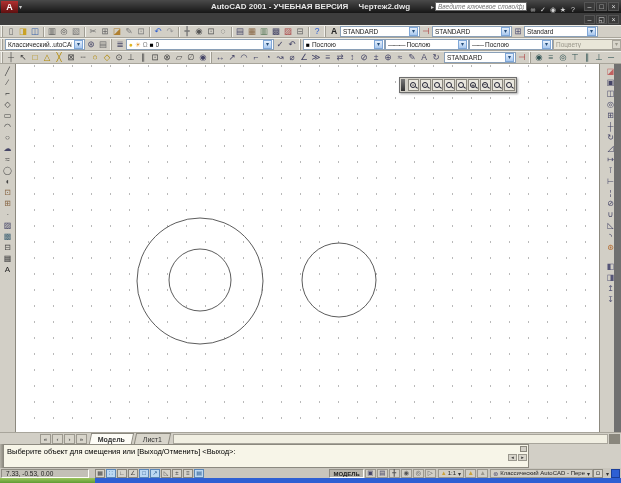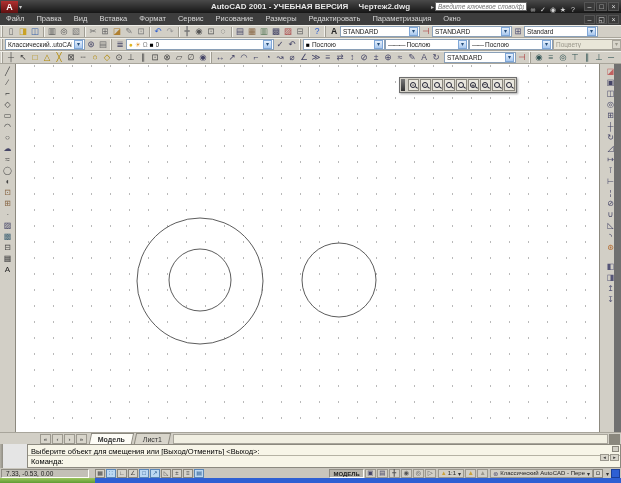--- a/index.html
+++ b/index.html
@@ -77,21 +77,21 @@
   .navbtn{width:11px;height:10px;border:1px solid #9b988e;background:#d8d5cb;font-size:6px;
     display:inline-flex;align-items:center;justify-content:center;color:#333;margin-right:1px;}
   .tab{font-size:7px;height:11px;line-height:11px;padding:0 7px;border:1px solid #8a877d;border-bottom:none;
     background:#d8d5cb;color:#333;transform:skewX(-12deg);margin-right:2px;}
   .tab span{display:inline-block;transform:skewX(12deg);}
   .tab.active{background:#fdfcf6;font-weight:bold;}
   #hscroll{flex:1;height:10px;background:#f1efe2;border:1px solid #a8a59b;margin:0 1px;}
   #hscroll-end{width:11px;height:10px;background:#8a877d;margin-right:1px;}
 
   
-  #cmd{position:absolute;left:0;top:444px;width:621px;height:24px;background:#e5e5e5;display:flex;gap:24px;}
+  #cmd{position:absolute;left:0;top:444px;width:529px;height:24px;background:#e5e5e5;display:flex;}
   #cmd .grip2{width:3px;background:linear-gradient(to right,#b5b2a8,#8f8c82);}
   #cmd-inner{position:relative;flex:1;background:#f7f5e8;border:1px solid #8c897f;
     font-family:"DejaVu Sans Mono",monospace;font-size:7.5px;color:#000;}
   #cmd-history{padding:2px 3px 0 3px;white-space:nowrap;}
   #cmd-prompt{position:absolute;left:0;right:0;bottom:0;border-top:1px solid #b5b2a4;padding:1px 3px;}
   #cmd-side{position:absolute;right:1px;top:1px;display:flex;flex-direction:column;align-items:flex-end;}
   #cmd-side .box{width:7px;height:6px;background:#d2cfc6;border:1px solid #8a877d;margin-bottom:2px;}
   #cmd-arrows{display:flex;}
   #cmd-arrows .winbtn{width:9px;height:7px;background:#d8d5cb;color:#333;border:1px solid #9b988e;font-size:5px;}
 
@@ -158,33 +158,20 @@
             <span class="g">□</span>
           </span>
           <span class="winbtn">
             <span class="g">×</span>
           </span>
         </span>
     </div>
   </div>
 
   <div id="menubar">
-    <span style="display:flex">
-        <span class="mi">Файл</span>
-        <span class="mi">Правка</span>
-        <span class="mi">Вид</span>
-        <span class="mi">Вставка</span>
-        <span class="mi">Формат</span>
-        <span class="mi">Сервис</span>
-        <span class="mi">Рисование</span>
-        <span class="mi">Размеры</span>
-        <span class="mi">Редактировать</span>
-        <span class="mi">Параметризация</span>
-        <span class="mi">Окно</span>
-      </span>
     <span class="spacer"></span>
     <span id="doc-buttons">
         <span class="winbtn">
           <span class="g">–</span>
         </span>
         <span class="winbtn">
           <span class="g">◱</span>
         </span>
         <span class="winbtn">
           <span class="g">×</span>
@@ -717,21 +704,20 @@
         <span class="tab"><span class="g">Лист1</span></span>
       </span>
     <div id="hscroll"></div>
     <div id="hscroll-end"></div>
   </div>
 
   <div id="cmd">
     <div class="grip2"></div>
     <div id="cmd-inner">
       <div id="cmd-history">Выберите объект для смещения или [Выход/Отменить] &lt;Выход&gt;:</div>
-      <div id="cmd-prompt">Команда:</div>
       <div id="cmd-side">
         <span class="box"></span>
         <span id="cmd-arrows">
           <span class="winbtn">◂</span>
           <span class="winbtn">▸</span>
         </span>
       </div>
     </div>
   </div>
 

